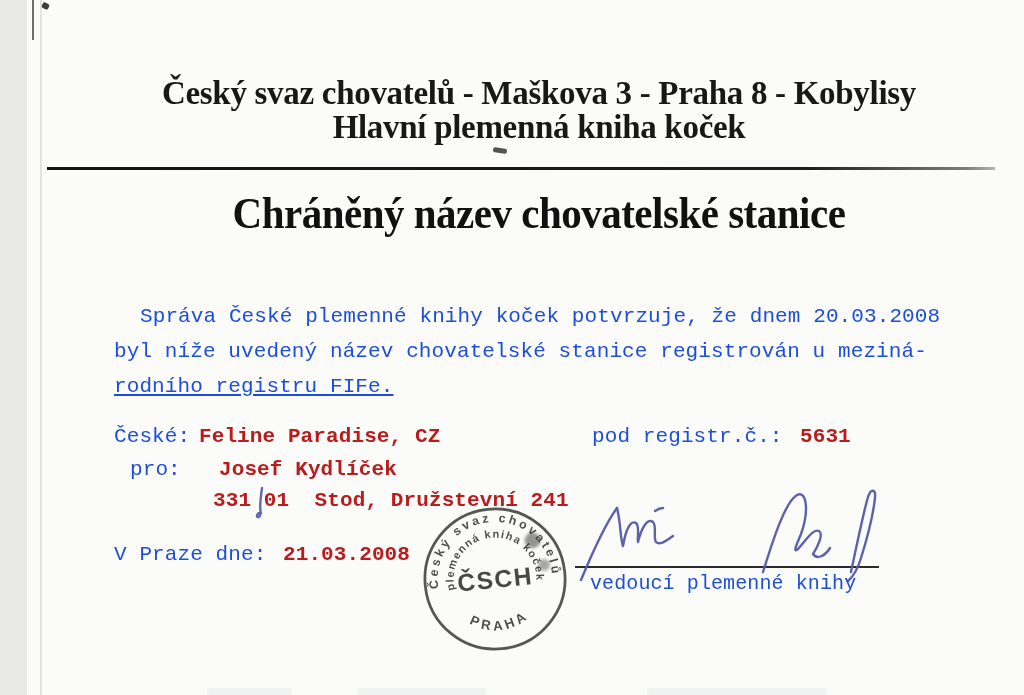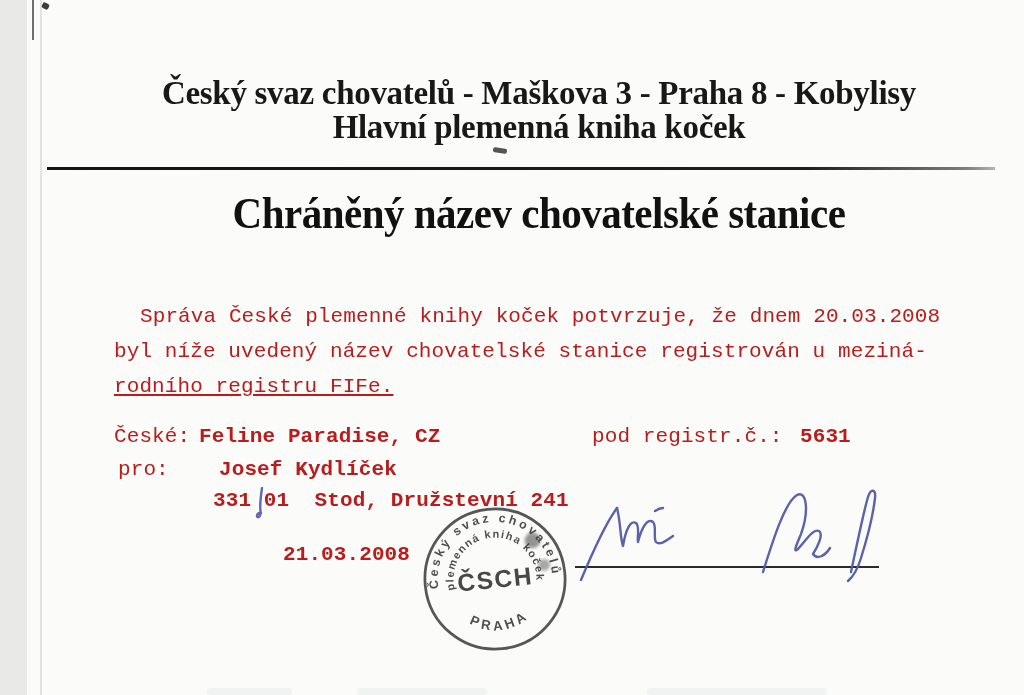--- a/index.html
+++ b/index.html
@@ -33,21 +33,21 @@
     left:0;top:191px;width:1024px;text-align:center;
     font-family:"Liberation Serif", serif;
     font-weight:bold;color:#111;
     font-size:41px;line-height:44px;letter-spacing:-0.5px;
     transform:scaleY(1.06);
     white-space:pre;
   }
   
   .tw{
     font-family:"Liberation Mono", monospace;
-    font-size:21px;line-height:24px;color:#b91c1c;
+    font-size:21px;line-height:24px;color:#1d4ed8;
     white-space:pre;letter-spacing:0.1px;
   }
   .tw.b{font-weight:bold;color:#b91c1c;}
   .cap{font-size:20px;}
   
   .edge-line{left:13px;top:0;width:2px;height:695px;background:#e2e2de;}
   .edge-dark{left:5px;top:0;width:2px;height:40px;background:#565656;opacity:.85;}
   .corner-speck{left:15px;top:3px;width:7px;height:6px;background:#3c3c3c;border-radius:2px;transform:rotate(28deg);}
   .hdr-smudge{left:466px;top:148px;width:14px;height:5px;background:#2a2a2a;border-radius:2px;transform:rotate(8deg);opacity:.8;}
   .bottom-smudge{height:7px;background:#f1f3f3;border-radius:3px;}
@@ -78,29 +78,30 @@
 
   <div class="abs tw" style="left:113px;top:305px;">Správa České plemenné knihy koček potvrzuje, že dnem 20.03.2008</div>
   <div class="abs tw" style="left:87px;top:340px;">byl níže uvedený název chovatelské stanice registrován u meziná-</div>
   <div class="abs tw" style="left:87px;top:375px;text-decoration:underline;">rodního registru FIFe.</div>
 
   <div class="abs tw" style="left:87px;top:425px;">České:</div>
   <div class="abs tw b" style="left:172px;top:425px;">Feline Paradise, CZ</div>
   <div class="abs tw" style="left:565px;top:425px;">pod registr.č.:</div>
   <div class="abs tw b" style="left:773px;top:425px;">5631</div>
 
-  <div class="abs tw" style="left:91px;top:458px;">pro:</div>
+  <div class="abs tw" style="left:103px;top:458px;">pro:</div>
   <div class="abs tw b" style="left:192px;top:458px;">Josef Kydlíček</div>
 
   <div class="abs tw b" style="left:186px;top:489px;">331 01  Stod, Družstevní 241</div>
 
   <svg class="abs ink-mark" viewBox="0 0 18 36">
     <path d="M 9,1 C 8,9 6.5,17 7.5,24 C 8,28 6,31 4.5,30 C 3,29 5,25 8,26" fill="none" stroke="#5257a8" stroke-width="2.4" stroke-linecap="round" opacity="0.9"></path>
   </svg>
 
+  <div class="abs tw" style="left:87px;top:543px;">V Praze dne:</div>
   <div class="abs tw b" style="left:256px;top:543px;">21.03.2008</div>
 
   <svg class="abs stamp-wrap" viewBox="0 0 150 150">
     <defs>
       <filter id="blur1">
           <feGaussianBlur stdDeviation="1.6"></feGaussianBlur>
         </filter>
       <path id="arcOuter" d="M 27.5,108.3 A 58,58 0 1 1 122.5,108.3" fill="none"></path>
       <path id="arcInner" d="M 40.6,99.1 A 42,42 0 1 1 109.4,99.1" fill="none"></path>
       <path id="arcBottom" d="M 36.4,109.8 A 52,52 0 0 0 113.6,109.8" fill="none"></path>
@@ -125,14 +126,15 @@
     <line x1="8" y1="89" x2="312" y2="89" stroke="#2b2b2b" stroke-width="2"></line>
 
     <g fill="none" stroke="#5459a8" stroke-width="2.4" stroke-linecap="round" stroke-linejoin="round" opacity="0.95">
       <path d="M 14,102 C 24,78 38,46 50,30"></path>
       <path d="M 50,30 C 54,46 53,60 56,68 C 59,50 64,42 69,45 C 73,48 70,60 71,64 C 75,48 81,40 86,44 C 90,48 86,60 89,64 C 93,68 100,62 106,58"></path>
       <path d="M 88,33 C 91,31 94,30 96,30"></path>
       <path d="M 196,94 C 206,62 218,24 230,17 C 240,12 242,34 234,56 C 230,66 226,74 230,72 C 238,64 246,50 252,53 C 257,56 250,70 246,76 C 250,82 258,78 263,70"></path>
       <path d="M 284,94 C 290,66 297,32 301,19 C 304,10 309,11 308,20 C 306,38 299,64 294,80 C 291,90 287,98 281,103"></path>
     </g>
   </svg>
+  <div class="abs tw cap sig-caption">vedoucí plemenné knihy</div>
 
 </div>
 
 </body></html>

